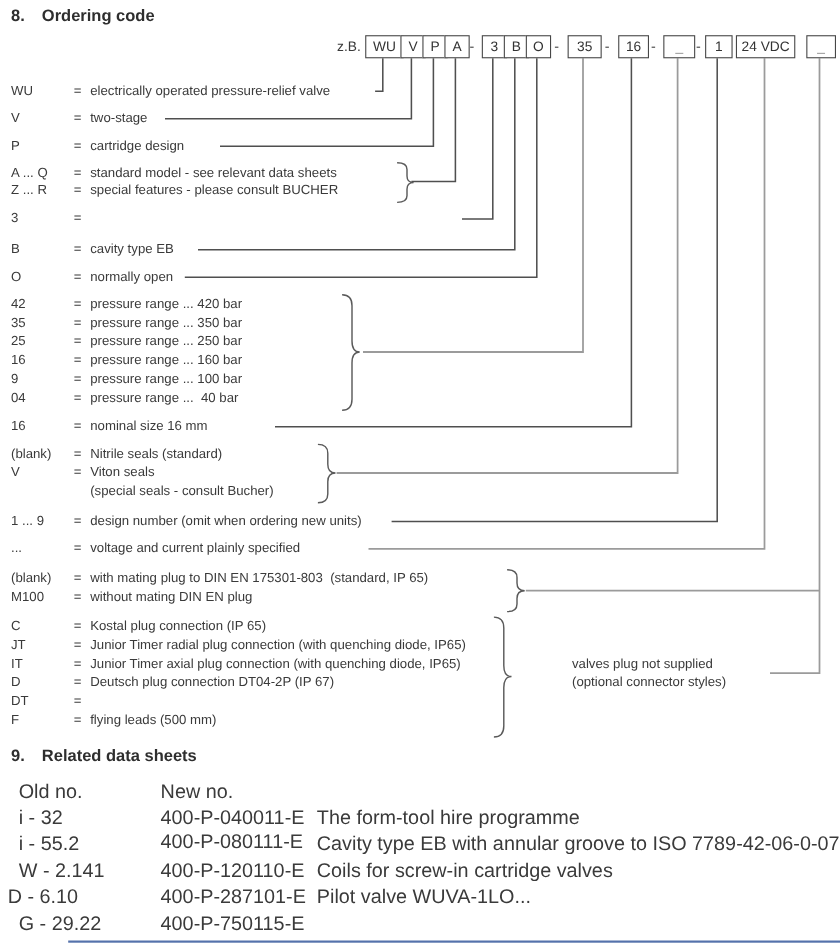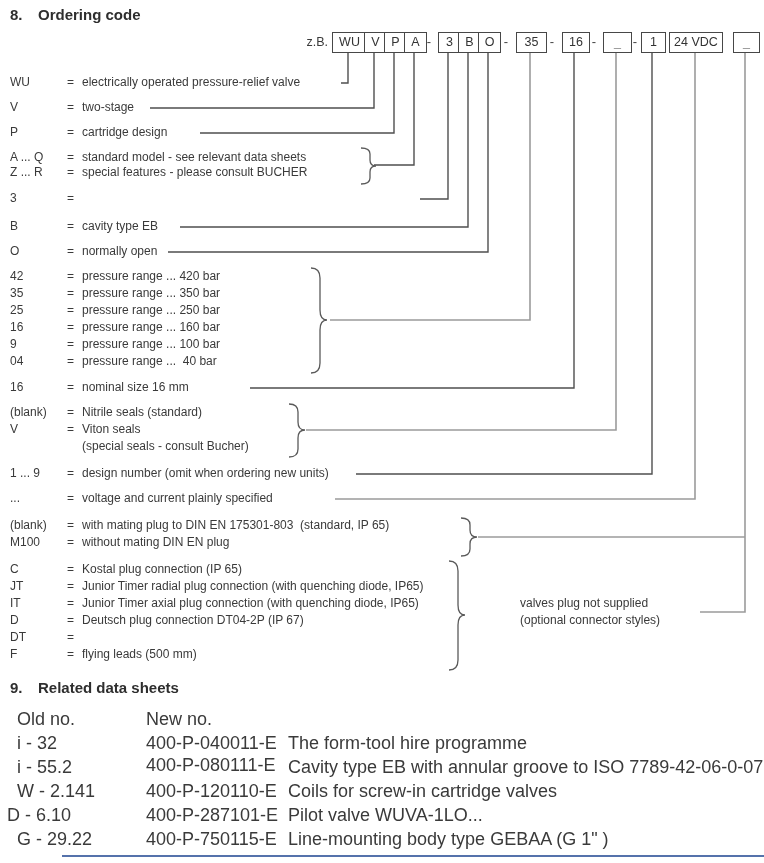--- a/index.html
+++ b/index.html
@@ -134,16 +134,15 @@
   <span class="t-cell" style="left:17px;top:781px">W - 2.141</span>
   <span class="t-cell" style="left:146px;top:781px">400-P-120110-E</span>
   <span class="t-cell" style="left:288px;top:781px">Coils for screw-in cartridge valves</span>
 
   <span class="t-cell" style="left:7px;top:805px">D - 6.10</span>
   <span class="t-cell" style="left:146px;top:805px">400-P-287101-E</span>
   <span class="t-cell" style="left:288px;top:805px">Pilot valve WUVA-1LO...</span>
 
   <span class="t-cell" style="left:17px;top:829px">G - 29.22</span>
   <span class="t-cell" style="left:146px;top:829px">400-P-750115-E</span>
-  <span class="t-cell" style="left:288px;top:829px">Line-mounting body type GEBAA (G 1" )</span>
 
   <div class="footer-rule"></div>
 </div>
 
 </body></html>

